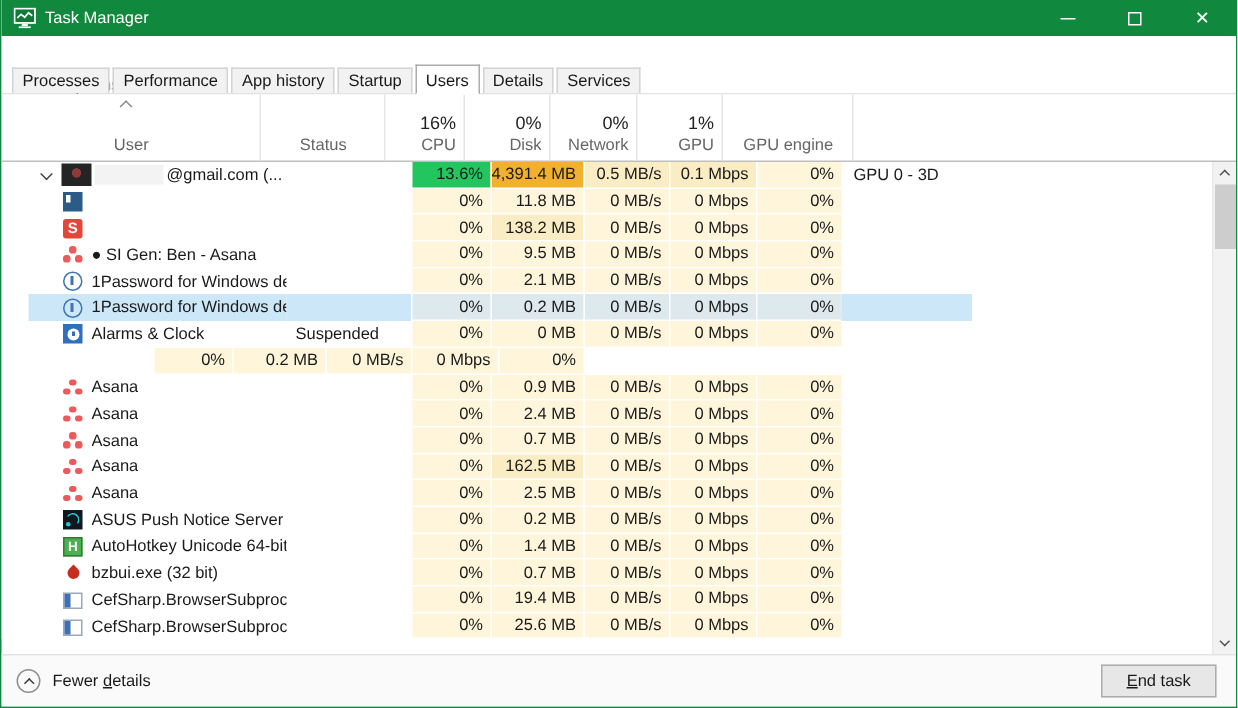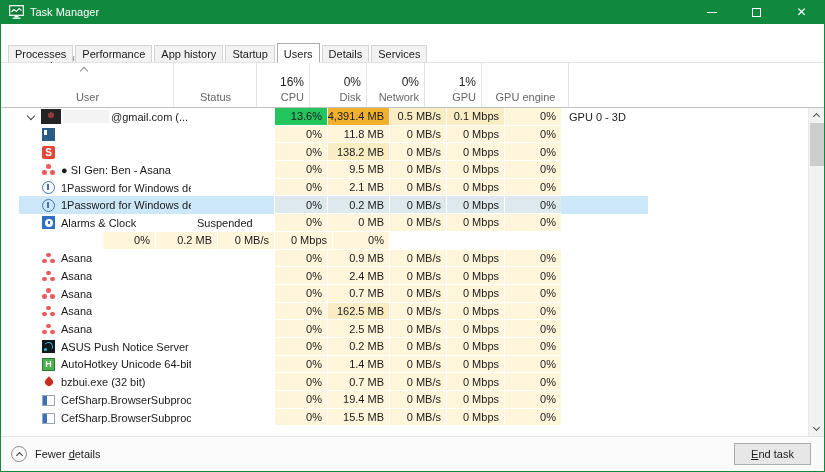--- a/index.html
+++ b/index.html
@@ -465,21 +465,21 @@
 
     <div class="row">
       <div class="cell name-cell c-name">
         <span class="twisty" style="visibility: hidden;"></span>
         <span class="icon icon-app-window"></span>
 
         <span class="pname">CefSharp.BrowserSubproc...</span>
       </div>
       <div class="cell status-cell c-status"></div>
       <div class="cell hcell c-cpu h0">0%</div>
-      <div class="cell hcell c-memory h0">15.5 MB</div>
+      <div class="cell hcell c-memory h0">25.6 MB</div>
       <div class="cell hcell c-disk h0">0 MB/s</div>
       <div class="cell hcell c-network h0">0 Mbps</div>
       <div class="cell hcell c-gpu h0">0%</div>
       <div class="cell engine-cell c-engine"></div>
       <div class="cell c-fill"></div>
     </div>
   </div>
 
   <div class="scrollbar">
     <div class="sb-btn sb-up">

